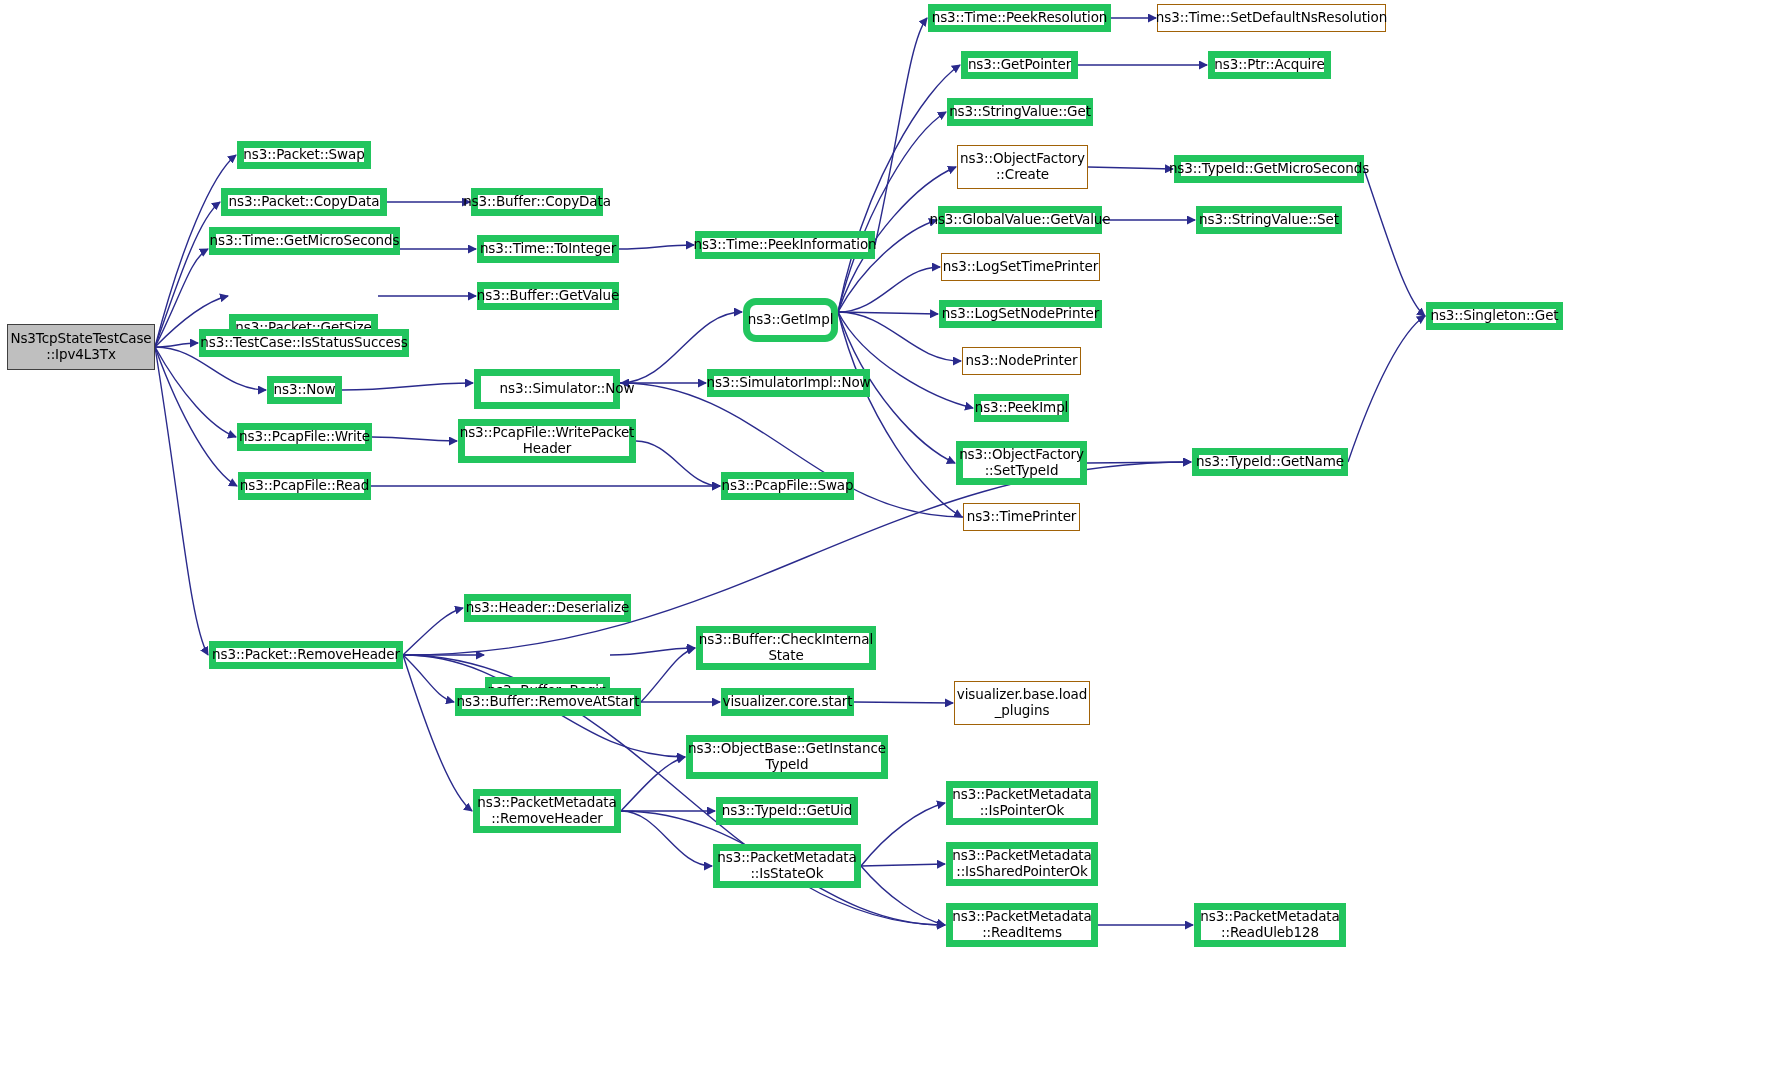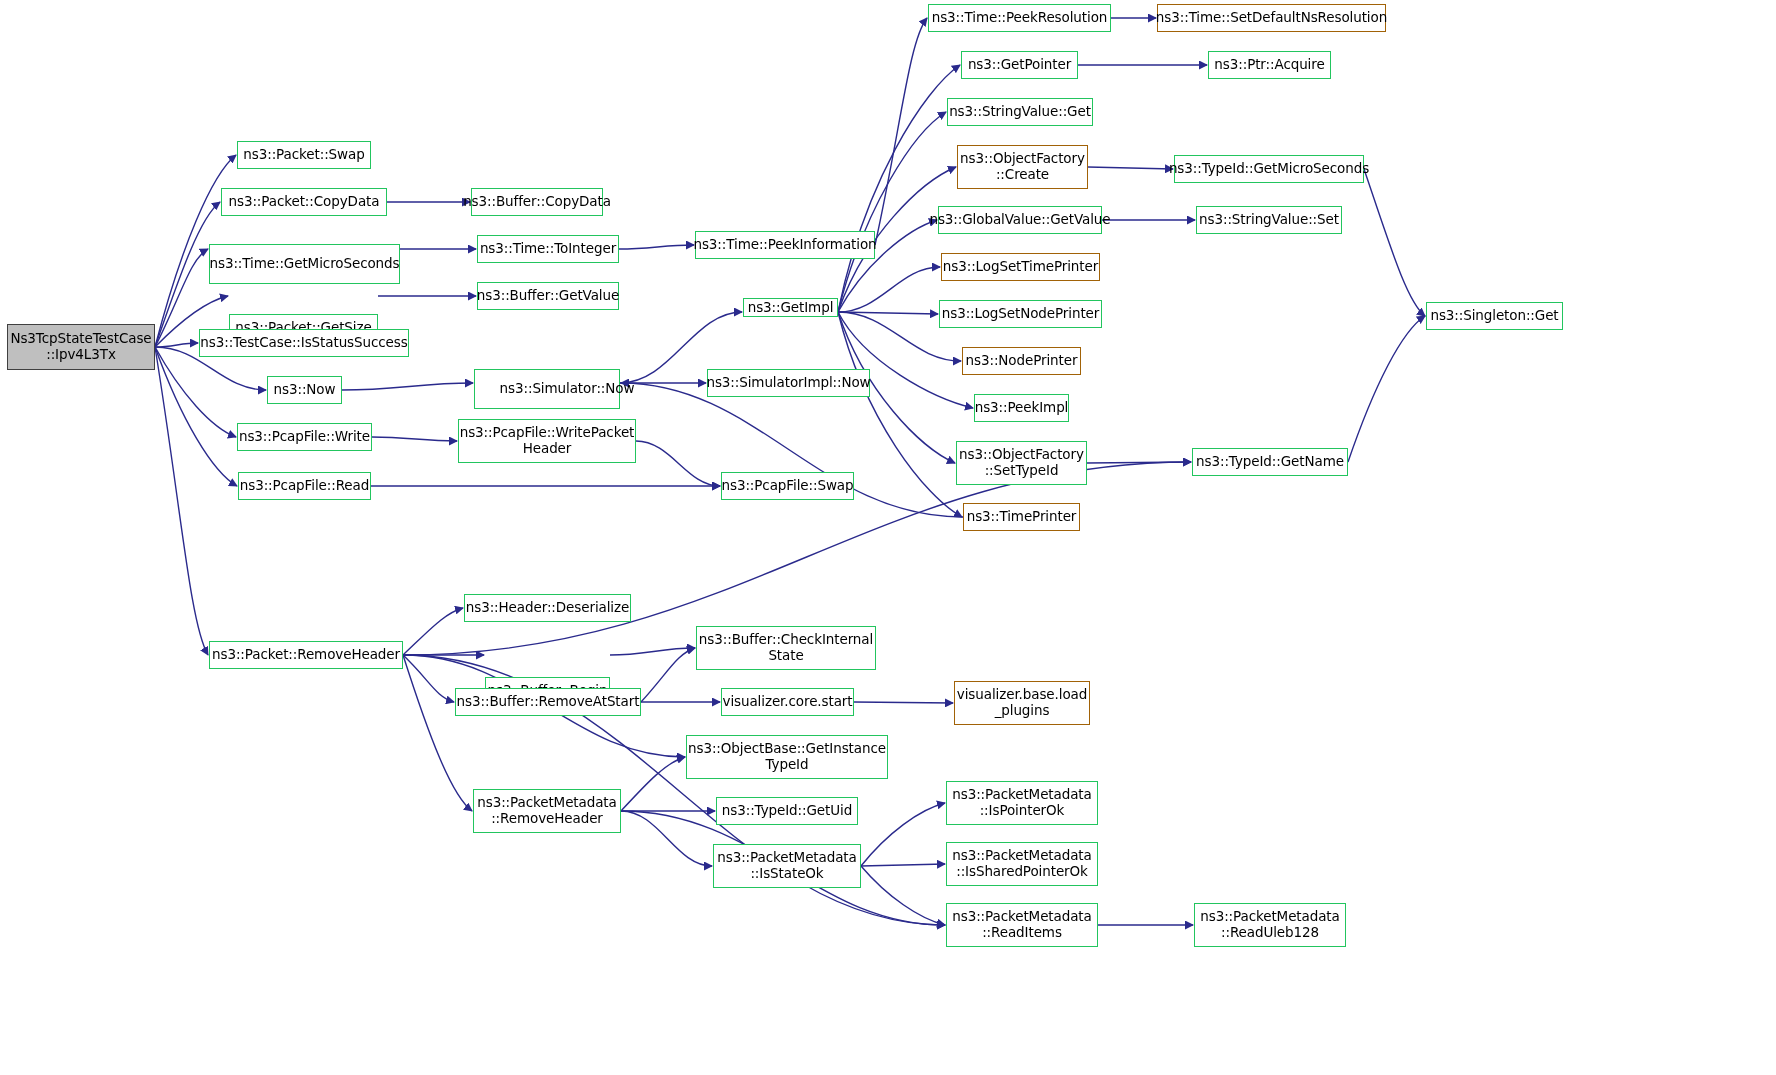--- a/index.html
+++ b/index.html
@@ -2,21 +2,21 @@
 <html><head>
 <meta charset="utf-8">
 <style>
   html,body{margin:0;padding:0;background:#ffffff;}
   #canvas{position:relative;width:1776px;height:1075px;background:#ffffff;
           font-family:"DejaVu Sans","Liberation Sans",sans-serif;overflow:hidden;}
   #edges{position:absolute;left:0;top:0;width:1776px;height:1075px;}
   .node{position:absolute;box-sizing:border-box;display:flex;align-items:center;
         justify-content:center;text-align:center;line-height:1.15;
         font-size:13.5px;color:#000000;background:#ffffff;
-        border:1px solid #22c55e;white-space:pre;letter-spacing:-0.1px;}
+        border:7px solid #22c55e;white-space:pre;letter-spacing:-0.1px;}
   .node.red{border:1px solid #a16207;}
   .node.root{background:#bfbfbf;border:1px solid #404040;}
 </style>
 </head>
 <body>
 
 <div id="canvas">
   <svg id="edges" viewBox="0 0 1776 1075" xmlns="http://www.w3.org/2000/svg">
       <defs>
         <marker id="ah" markerWidth="9" markerHeight="9" refX="8" refY="4.5" orient="auto" markerUnits="userSpaceOnUse">
@@ -78,35 +78,35 @@
       <path d="M621,811 C757.0799999999999,811 815.4,925 945,925" fill="none" stroke="#2a2a8c" stroke-width="1.4" marker-end="url(#ah)"></path>
       <path d="M861,866 C887,833.24 919.8,809.3 945,803" fill="none" stroke="#2a2a8c" stroke-width="1.4" marker-end="url(#ah)"></path>
       <path d="M861,866 L945,864" fill="none" stroke="#2a2a8c" stroke-width="1.4" marker-end="url(#ah)"></path>
       <path d="M861,866 C887,896.68 919.8,919.1 945,925" fill="none" stroke="#2a2a8c" stroke-width="1.4" marker-end="url(#ah)"></path>
       <path d="M1098,925 L1193,925" fill="none" stroke="#2a2a8c" stroke-width="1.4" marker-end="url(#ah)"></path>
     </svg>
 <div class="node root" style="left: 7px; top: 324px; width: 148px; height: 46px;">Ns3TcpStateTestCase
 ::Ipv4L3Tx</div>
     <div class="node" style="left: 237px; top: 141px; width: 134px; height: 28px;">ns3::Packet::Swap</div>
     <div class="node" style="left: 221px; top: 188px; width: 166px; height: 28px;">ns3::Packet::CopyData</div>
-    <div class="node" style="left: 209px; top: 244px; width: 191px; height: 40px;">ns3::Time::GetMicroSeconds</div>
+    <div class="node" style="left: 209px; top: 227px; width: 191px; height: 28px;">ns3::Time::GetMicroSeconds</div>
     <div class="node" style="left: 229px; top: 282px; width: 149px; height: 28px; margin-top: 32px;">ns3::Packet::GetSize</div>
     <div class="node" style="left: 199px; top: 329px; width: 210px; height: 28px;">ns3::TestCase::IsStatusSuccess</div>
     <div class="node" style="left: 267px; top: 376px; width: 75px; height: 28px;">ns3::Now</div>
     <div class="node" style="left: 237px; top: 423px; width: 135px; height: 28px;">ns3::PcapFile::Write</div>
     <div class="node" style="left: 238px; top: 472px; width: 133px; height: 28px;">ns3::PcapFile::Read</div>
     <div class="node" style="left: 209px; top: 641px; width: 194px; height: 28px;">ns3::Packet::RemoveHeader</div>
     <div class="node" style="left: 471px; top: 188px; width: 132px; height: 28px;">ns3::Buffer::CopyData</div>
     <div class="node" style="left: 477px; top: 235px; width: 142px; height: 28px;">ns3::Time::ToInteger</div>
     <div class="node" style="left: 477px; top: 282px; width: 142px; height: 28px;">ns3::Buffer::GetValue</div>
     <div class="node" style="left: 474px; top: 369px; width: 146px; height: 40px; padding-left: 40px;">ns3::Simulator::Now</div>
     <div class="node" style="left: 458px; top: 419px; width: 178px; height: 44px;">ns3::PcapFile::WritePacket
 Header</div>
     <div class="node" style="left: 695px; top: 231px; width: 180px; height: 28px;">ns3::Time::PeekInformation</div>
-    <div class="node" style="left: 743px; top: 298px; width: 95px; height: 19px;">ns3::GetImpl</div>
+    <div class="node" style="left: 743px; top: 298px; width: 95px; height: 44px; border-radius: 13px;">ns3::GetImpl</div>
     <div class="node" style="left: 707px; top: 369px; width: 163px; height: 28px;">ns3::SimulatorImpl::Now</div>
     <div class="node" style="left: 721px; top: 472px; width: 133px; height: 28px;">ns3::PcapFile::Swap</div>
     <div class="node" style="left: 928px; top: 4px; width: 183px; height: 28px;">ns3::Time::PeekResolution</div>
     <div class="node" style="left: 961px; top: 51px; width: 117px; height: 28px;">ns3::GetPointer</div>
     <div class="node" style="left: 947px; top: 98px; width: 146px; height: 28px;">ns3::StringValue::Get</div>
     <div class="node red" style="left: 957px; top: 145px; width: 131px; height: 44px;">ns3::ObjectFactory
 ::Create</div>
     <div class="node" style="left: 938px; top: 206px; width: 164px; height: 28px;">ns3::GlobalValue::GetValue</div>
     <div class="node red" style="left: 941px; top: 253px; width: 159px; height: 28px;">ns3::LogSetTimePrinter</div>
     <div class="node" style="left: 939px; top: 300px; width: 163px; height: 28px;">ns3::LogSetNodePrinter</div>

